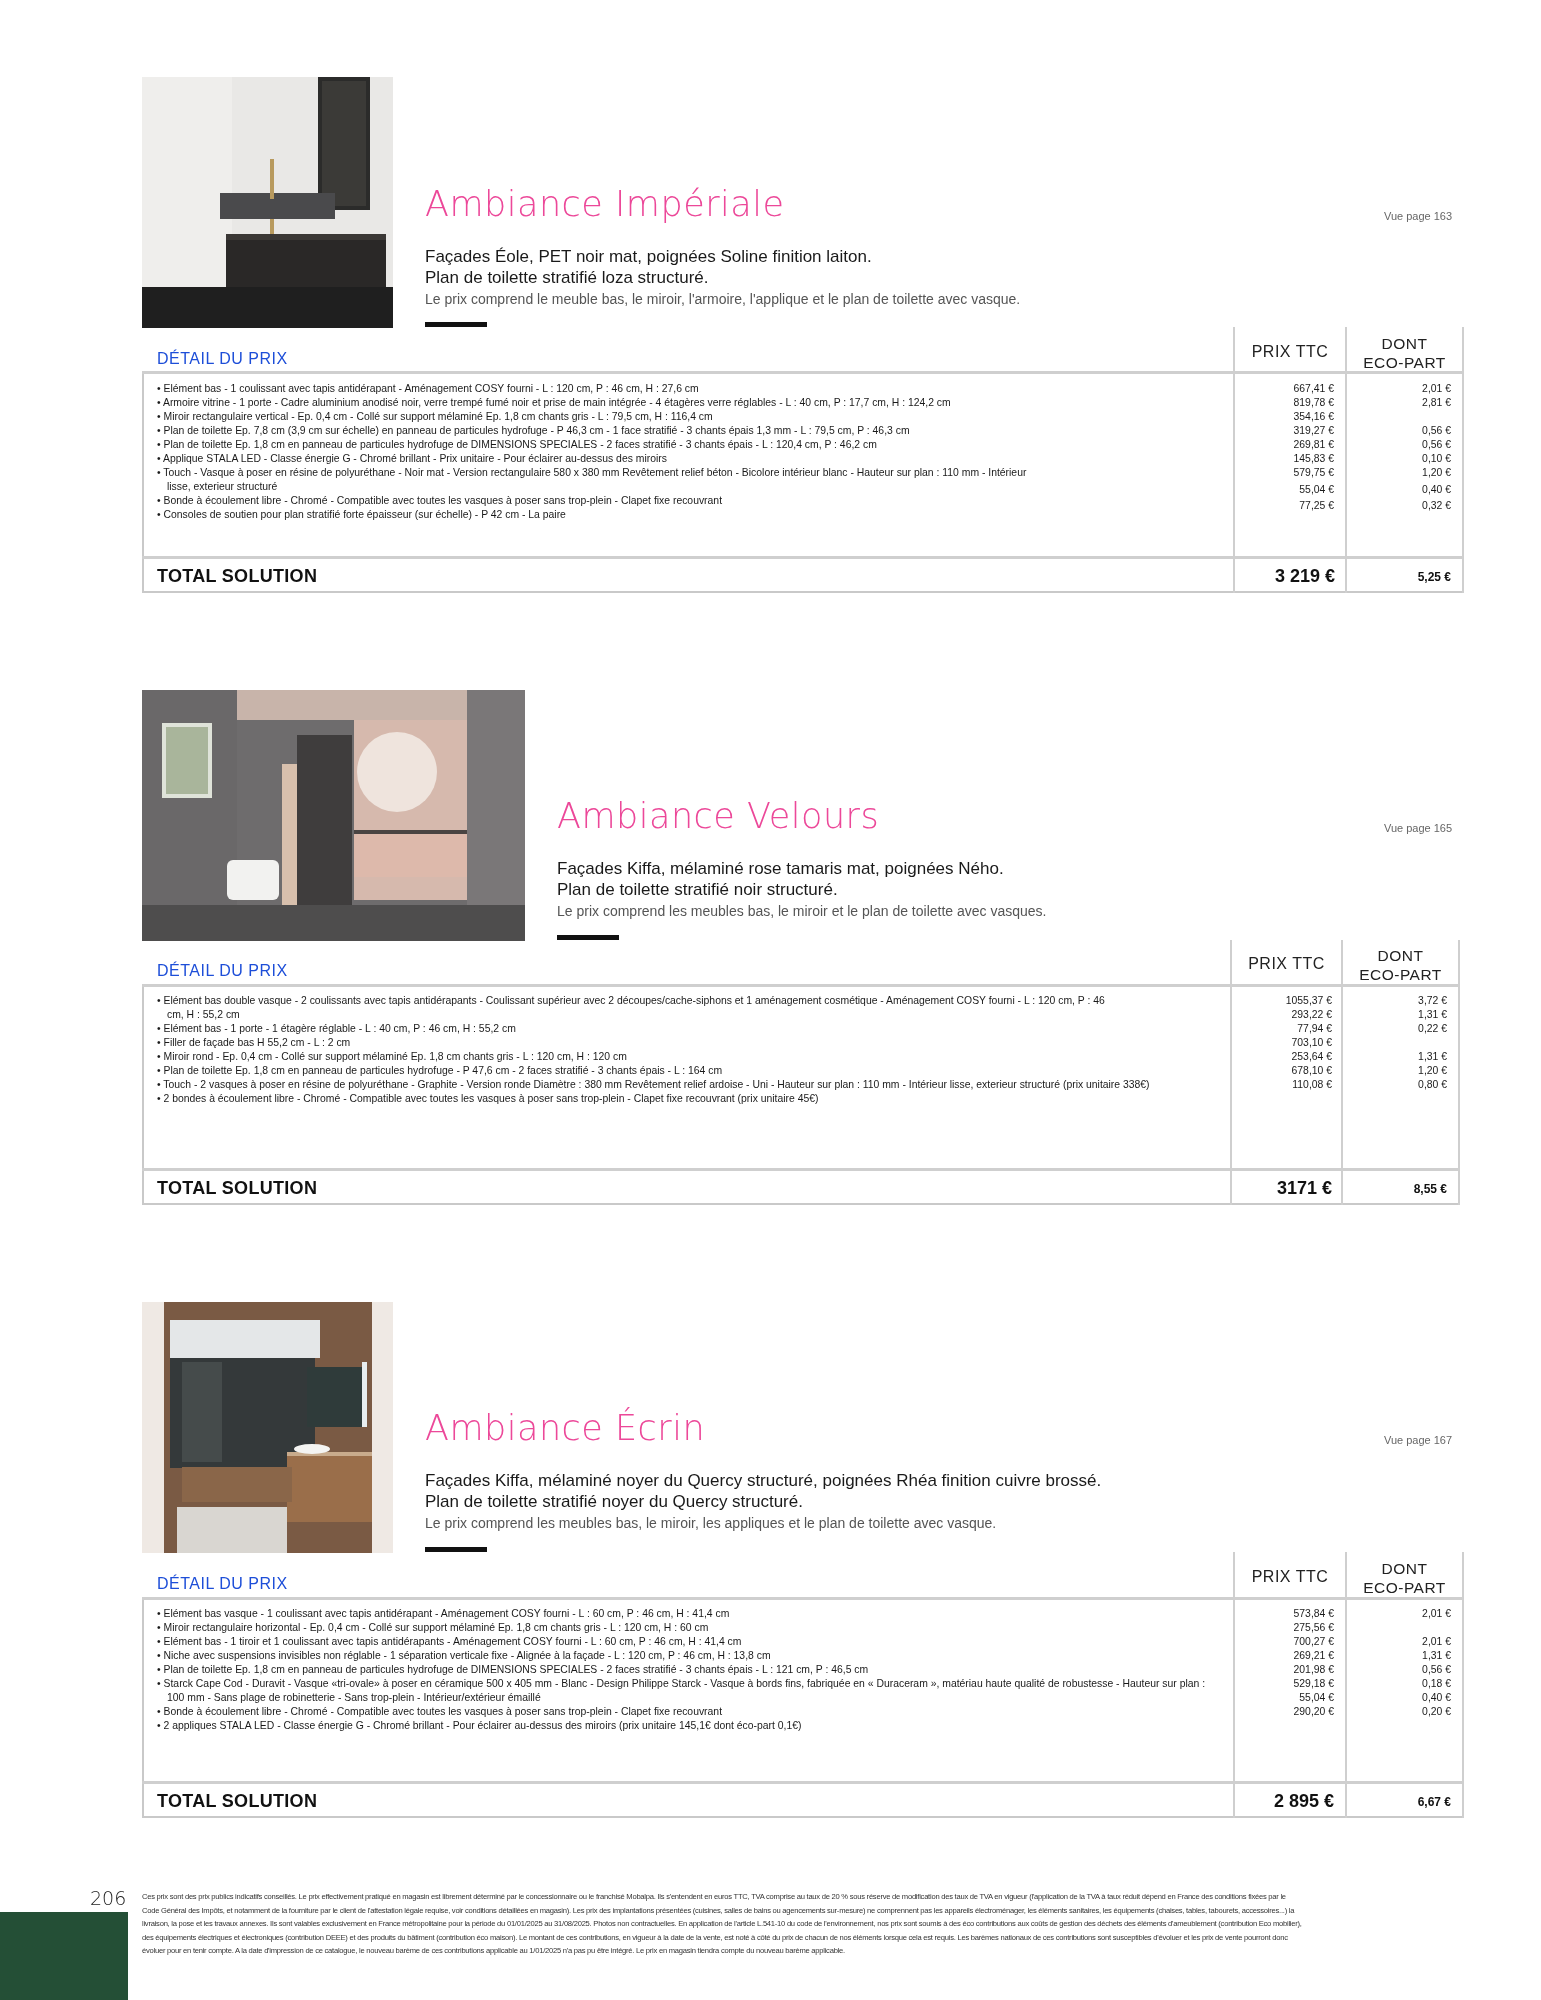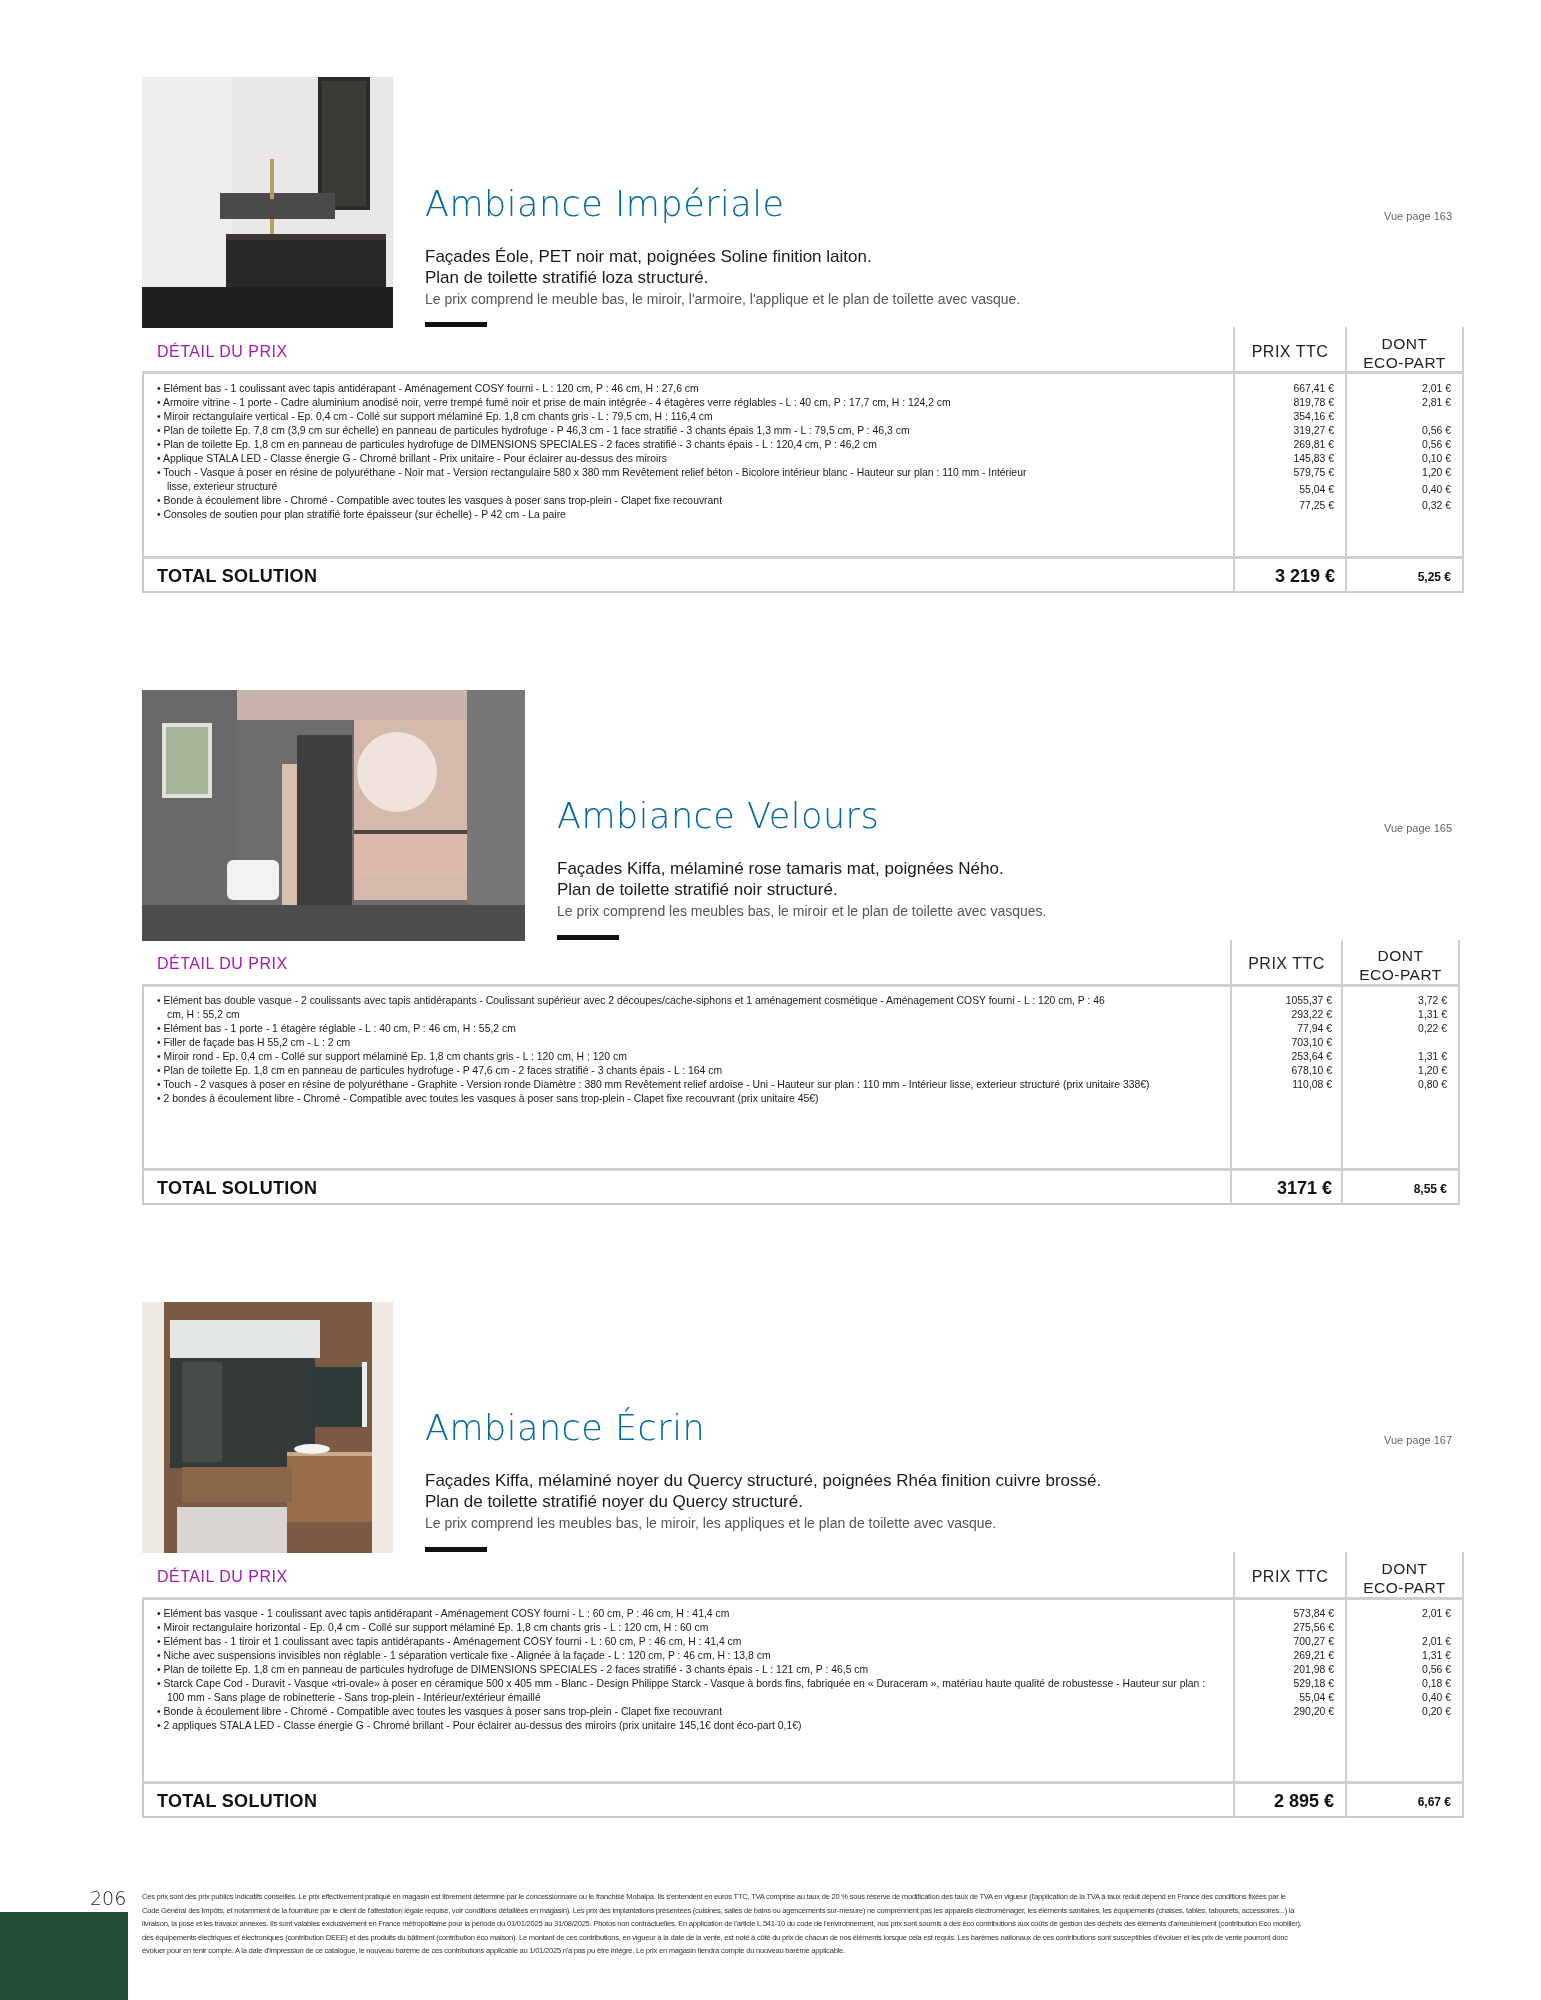--- a/index.html
+++ b/index.html
@@ -3,31 +3,31 @@
 <meta charset="utf-8">
 <style>
   * { box-sizing: border-box; margin: 0; padding: 0; }
   html, body { width: 1541px; height: 2000px; background: #ffffff; overflow: hidden; }
   body { position: relative; font-family: "Liberation Sans", sans-serif; color: #1a1a1a; }
 
   .section { position: absolute; left: 0; width: 1541px; }
   .photo { position: absolute; overflow: hidden; }
   .photo svg { display: block; width: 100%; height: 100%; }
 
-  .title { position: absolute; font-family: "DejaVu Sans", sans-serif; font-weight: 200; font-size: 35px; color: #0369a1; letter-spacing: 0.5px; white-space: nowrap; }
+  .title { position: absolute; font-family: "DejaVu Sans", sans-serif; font-weight: 200; font-size: 35px; color: #ec4899; letter-spacing: 0.5px; white-space: nowrap; }
   .vue-page { position: absolute; font-size: 11px; color: #666; white-space: nowrap; }
   .desc { position: absolute; font-size: 17px; line-height: 21px; color: #1a1a1a; white-space: nowrap; }
   .note { position: absolute; font-size: 14px; color: #555; white-space: nowrap; }
   .rule { position: absolute; height: 5px; width: 62px; background: #111; }
 
   .table { position: absolute; }
   .tbl-border { position: absolute; border: 2px solid #c9c9c9; border-top: none; }
   .hdr-line { position: absolute; height: 3px; background: #cfcfcf; }
   .vline { position: absolute; width: 2px; background: #cfcfcf; }
-  .hdr-detail { position: absolute; font-size: 16px; letter-spacing: 0.5px; color: #a21caf; white-space: nowrap; }
+  .hdr-detail { position: absolute; font-size: 16px; letter-spacing: 0.5px; color: #1d4ed8; white-space: nowrap; margin-top: 7px; }
   .hdr-prix { position: absolute; font-size: 16px; letter-spacing: 0.5px; color: #222; text-align: center; white-space: nowrap; }
   .hdr-eco { position: absolute; font-size: 15.5px; letter-spacing: 0.5px; color: #222; text-align: center; line-height: 19px; }
 
   .items { position: absolute; list-style: none; font-size: 10.4px; line-height: 14px; color: #1a1a1a; }
   .items li { padding-left: 10px; text-indent: -10px; }
   .items li::before { content: "• "; }
   .prices { position: absolute; list-style: none; font-size: 10.4px; line-height: 14px; text-align: right; color: #1a1a1a; }
   .prices li { height: 14px; white-space: nowrap; }
 
   .total-line { position: absolute; height: 3px; background: #cfcfcf; }

